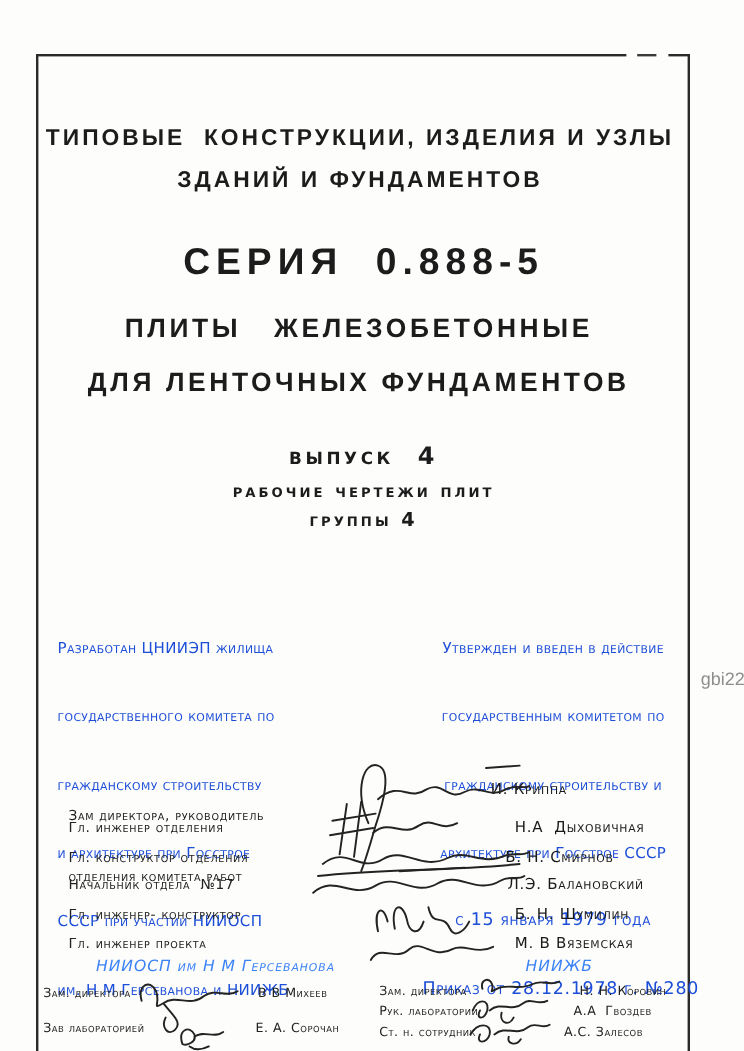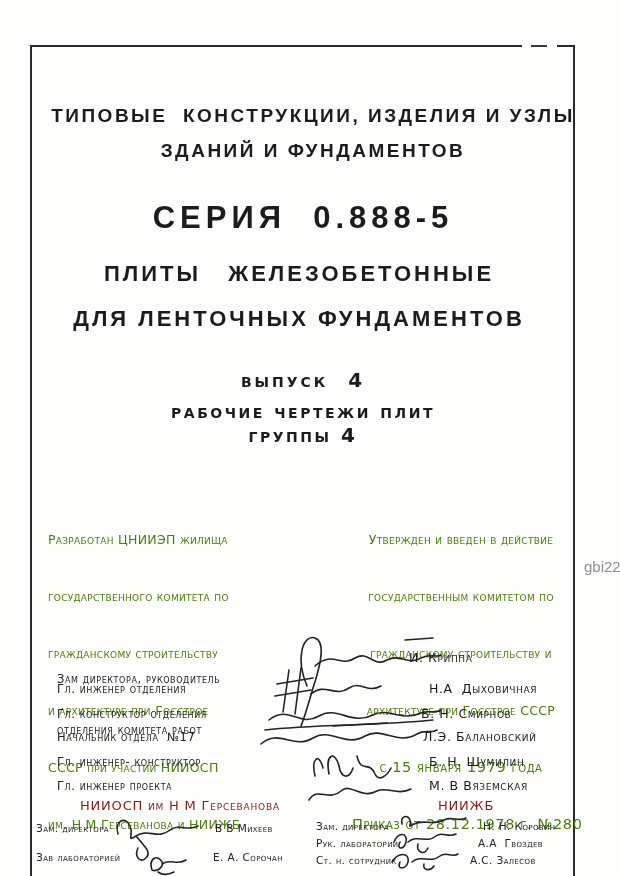--- a/index.html
+++ b/index.html
@@ -9,67 +9,67 @@
     background:#fdfdfb;
     font-family:"DejaVu Sans","Liberation Sans",sans-serif;
     color:#1c1c1c;
     overflow:hidden;
   }
   
   .frame{position:absolute;background:#2a2a2a;}
   .frame.soft{background:#3a3a3a;}
   
   .hdr{
-    position:absolute;left:40px;width:546px;text-align:center;
+    position:absolute;left:27px;width:546px;text-align:center;
     font-family:"Liberation Sans",sans-serif;font-weight:bold;
     font-size:19px;letter-spacing:2.5px;white-space:pre;
   }
   .series{
     position:absolute;left:30px;width:546px;text-align:center;
     font-family:"Liberation Sans",sans-serif;font-weight:bold;
     font-size:31px;letter-spacing:5px;white-space:pre;
   }
   .title{
     position:absolute;left:26px;width:546px;text-align:center;
     font-family:"Liberation Sans",sans-serif;font-weight:bold;
     font-size:22px;letter-spacing:3px;white-space:pre;
   }
   .issue1{
     position:absolute;left:30px;width:546px;text-align:center;
     font-weight:bold;font-size:20px;letter-spacing:3px;white-space:pre;
     font-variant:small-caps;
   }
   .issue2{
     position:absolute;left:30px;width:546px;text-align:center;
-    font-weight:bold;font-size:20px;letter-spacing:2.5px;
+    font-weight:bold;font-size:16px;letter-spacing:2.5px;
     font-variant:small-caps;
   }
   
   .para{
     position:absolute;
     font-size:12.5px;line-height:19px;letter-spacing:0.3px;
-    font-variant:small-caps;color:#4d7c0f;
+    font-variant:small-caps;color:#1d4ed8;
     white-space:pre;
   }
   .para .big{font-size:14.5px;letter-spacing:0.6px;}
   .para.center div{text-align:center;}
   
   .sig-row{position:absolute;left:57px;width:510px;font-variant:small-caps;}
   .sig-role{
     position:absolute;left:0;top:0;font-size:11.5px;letter-spacing:0.6px;
     line-height:17px;color:#222;white-space:pre;
   }
   .sig-name{
     position:absolute;top:0;font-size:12.5px;letter-spacing:0.6px;color:#1a1a1a;
     white-space:pre;
   }
   
   .org-title{
     position:absolute;font-size:13px;letter-spacing:0.8px;
-    font-variant:small-caps;color:#7f1d1d;white-space:pre;
+    font-variant:small-caps;color:#3b82f6;white-space:pre;font-style:italic;
   }
   .org-role,.org-name{
     position:absolute;font-size:10.5px;letter-spacing:0.4px;
     font-variant:small-caps;color:#222;white-space:pre;
   }
   .sigsvg{position:absolute;}
   .sigsvg path{fill:none;stroke:#232323;stroke-width:1.6;stroke-linecap:round;}
   .watermark{
     position:absolute;font-size:15px;color:#8e8e8e;
     font-family:Liberation Sans, sans-serif;letter-spacing:0;

